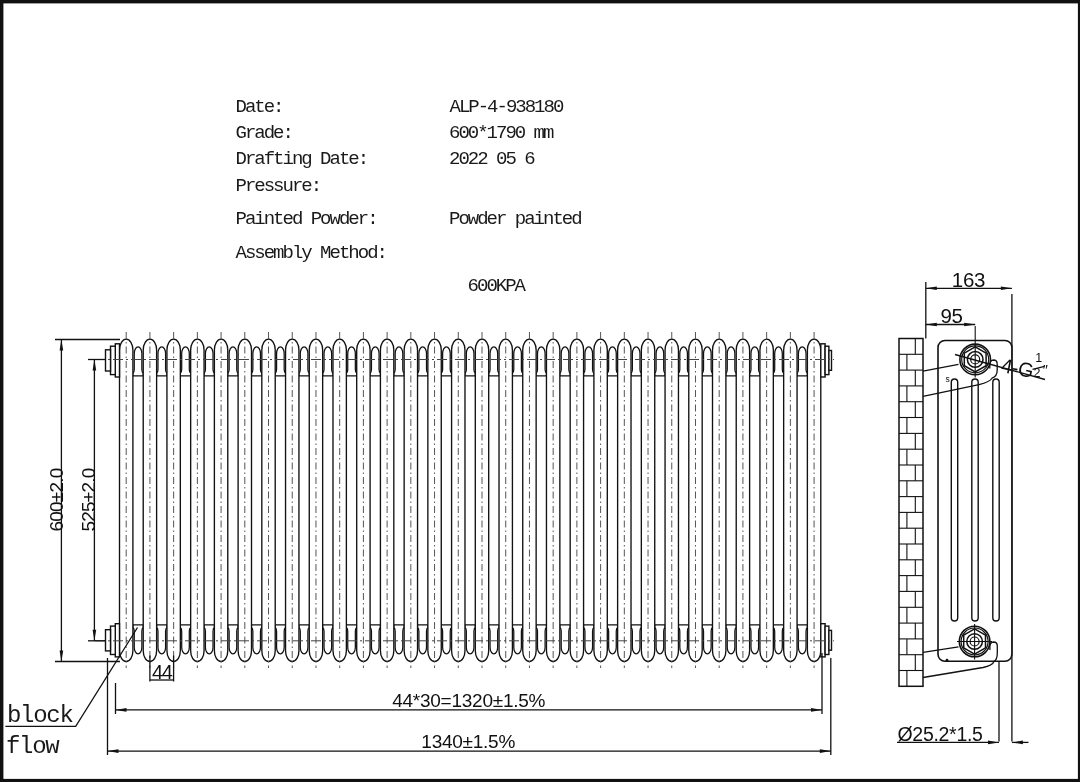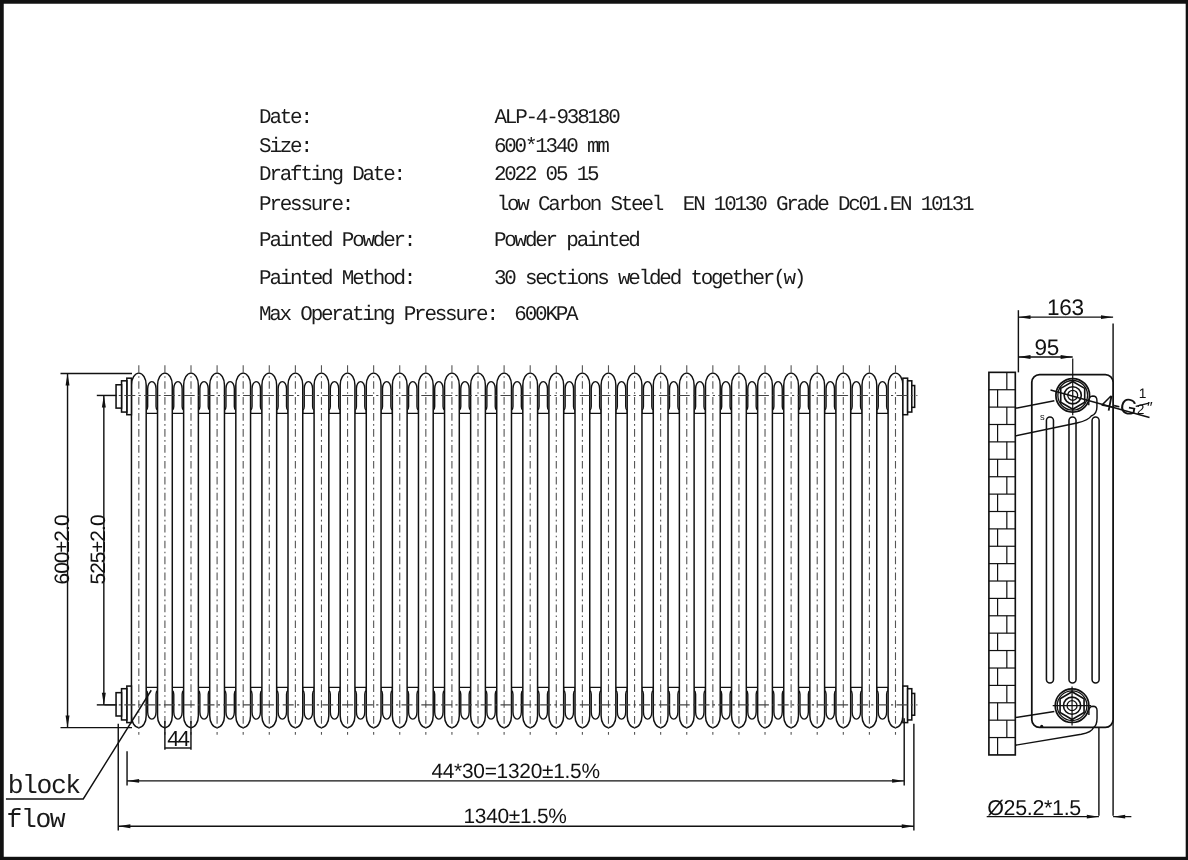--- a/index.html
+++ b/index.html
@@ -240,26 +240,23 @@
       <g transform="translate(1000.2,371.8) rotate(11)">
         <text x="0" y="0" font-family="Liberation Sans, sans-serif" fill="#111" font-size="20" letter-spacing="-0.3">4-G</text>
       </g>
       <text x="1035.2" y="361.8" font-family="Liberation Sans, sans-serif" fill="#111" font-size="12.5">1</text>
       <line x1="1032.5" y1="369.4" x2="1044.5" y2="366.4" stroke="#111" stroke-width="1.2"></line>
       <text x="1033.5" y="376.8" font-family="Liberation Sans, sans-serif" fill="#111" font-size="12.5">2</text>
       <text x="1042.8" y="375.2" font-family="Liberation Sans, sans-serif" fill="#111" font-size="14.5">″</text>
     </svg>
 <div style="position:absolute;left:235.5px;top:118.3px;transform:translateY(-100%);font-family:&quot;Liberation Mono&quot;,monospace;font-size:19px;letter-spacing:-2.0px;color:#1a1a1a;white-space:pre;">Date:</div>
     <div style="position:absolute;left:449.5px;top:118.3px;transform:translateY(-100%);font-family:&quot;Liberation Mono&quot;,monospace;font-size:19px;letter-spacing:-2.0px;color:#1a1a1a;white-space:pre;">ALP-4-938180</div>
-    <div style="position:absolute;left:235.5px;top:144.2px;transform:translateY(-100%);font-family:&quot;Liberation Mono&quot;,monospace;font-size:19px;letter-spacing:-2.0px;color:#1a1a1a;white-space:pre;">Size:</div>
-    <div style="position:absolute;left:449.0px;top:144.2px;transform:translateY(-100%);font-family:&quot;Liberation Mono&quot;,monospace;font-size:19px;letter-spacing:-2.0px;color:#1a1a1a;white-space:pre;">600*1340 mm</div>
+    <div style="position:absolute;left:235.5px;top:144.2px;transform:translateY(-100%);font-family:&quot;Liberation Mono&quot;,monospace;font-size:19px;letter-spacing:-2.0px;color:#1a1a1a;white-space:pre;">Grade:</div>
+    <div style="position:absolute;left:449.0px;top:144.2px;transform:translateY(-100%);font-family:&quot;Liberation Mono&quot;,monospace;font-size:19px;letter-spacing:-2.0px;color:#1a1a1a;white-space:pre;">600*1790 mm</div>
     <div style="position:absolute;left:235.5px;top:170.2px;transform:translateY(-100%);font-family:&quot;Liberation Mono&quot;,monospace;font-size:19px;letter-spacing:-2.0px;color:#1a1a1a;white-space:pre;">Drafting Date:</div>
-    <div style="position:absolute;left:449.0px;top:170.2px;transform:translateY(-100%);font-family:&quot;Liberation Mono&quot;,monospace;font-size:19px;letter-spacing:-2.0px;color:#1a1a1a;white-space:pre;">2022 05 15</div>
+    <div style="position:absolute;left:449.0px;top:170.2px;transform:translateY(-100%);font-family:&quot;Liberation Mono&quot;,monospace;font-size:19px;letter-spacing:-2.0px;color:#1a1a1a;white-space:pre;">2022 05 6</div>
     <div style="position:absolute;left:235.5px;top:197.2px;transform:translateY(-100%);font-family:&quot;Liberation Mono&quot;,monospace;font-size:19px;letter-spacing:-2.0px;color:#1a1a1a;white-space:pre;">Pressure:</div>
-    <div style="position:absolute;left:451.5px;top:197.2px;transform:translateY(-100%);font-family:&quot;Liberation Mono&quot;,monospace;font-size:19px;letter-spacing:-2.0px;color:#1a1a1a;white-space:pre;">low Carbon Steel  EN 10130 Grade Dc01.EN 10131</div>
     <div style="position:absolute;left:235.5px;top:230.2px;transform:translateY(-100%);font-family:&quot;Liberation Mono&quot;,monospace;font-size:19px;letter-spacing:-2.0px;color:#1a1a1a;white-space:pre;">Painted Powder:</div>
     <div style="position:absolute;left:449.0px;top:230.2px;transform:translateY(-100%);font-family:&quot;Liberation Mono&quot;,monospace;font-size:19px;letter-spacing:-2.0px;color:#1a1a1a;white-space:pre;">Powder painted</div>
-    <div style="position:absolute;left:235.5px;top:263.5px;transform:translateY(-100%);font-family:&quot;Liberation Mono&quot;,monospace;font-size:19px;letter-spacing:-2.0px;color:#1a1a1a;white-space:pre;">Painted Method:</div>
-    <div style="position:absolute;left:449.0px;top:263.5px;transform:translateY(-100%);font-family:&quot;Liberation Mono&quot;,monospace;font-size:19px;letter-spacing:-2.0px;color:#1a1a1a;white-space:pre;">30 sections welded together(w)</div>
-    <div style="position:absolute;left:235.4px;top:296.9px;transform:translateY(-100%);font-family:&quot;Liberation Mono&quot;,monospace;font-size:19px;letter-spacing:-2.0px;color:#1a1a1a;white-space:pre;">Max Operating Pressure:</div>
+    <div style="position:absolute;left:235.5px;top:263.5px;transform:translateY(-100%);font-family:&quot;Liberation Mono&quot;,monospace;font-size:19px;letter-spacing:-2.0px;color:#1a1a1a;white-space:pre;">Assembly Method:</div>
     <div style="position:absolute;left:467.6px;top:296.9px;transform:translateY(-100%);font-family:&quot;Liberation Mono&quot;,monospace;font-size:19px;letter-spacing:-2.0px;color:#1a1a1a;white-space:pre;">600KPA</div>
     <div style="position:absolute;left:7px;top:729.2px;transform:translateY(-100%);font-family:&quot;Liberation Mono&quot;,monospace;font-size:24px;letter-spacing:-1.3px;color:#1a1a1a;white-space:pre;">block</div>
     <div style="position:absolute;left:6px;top:759.5px;transform:translateY(-100%);font-family:&quot;Liberation Mono&quot;,monospace;font-size:24px;letter-spacing:-1.3px;color:#1a1a1a;white-space:pre;">flow</div>
 </div>
 </body></html>

